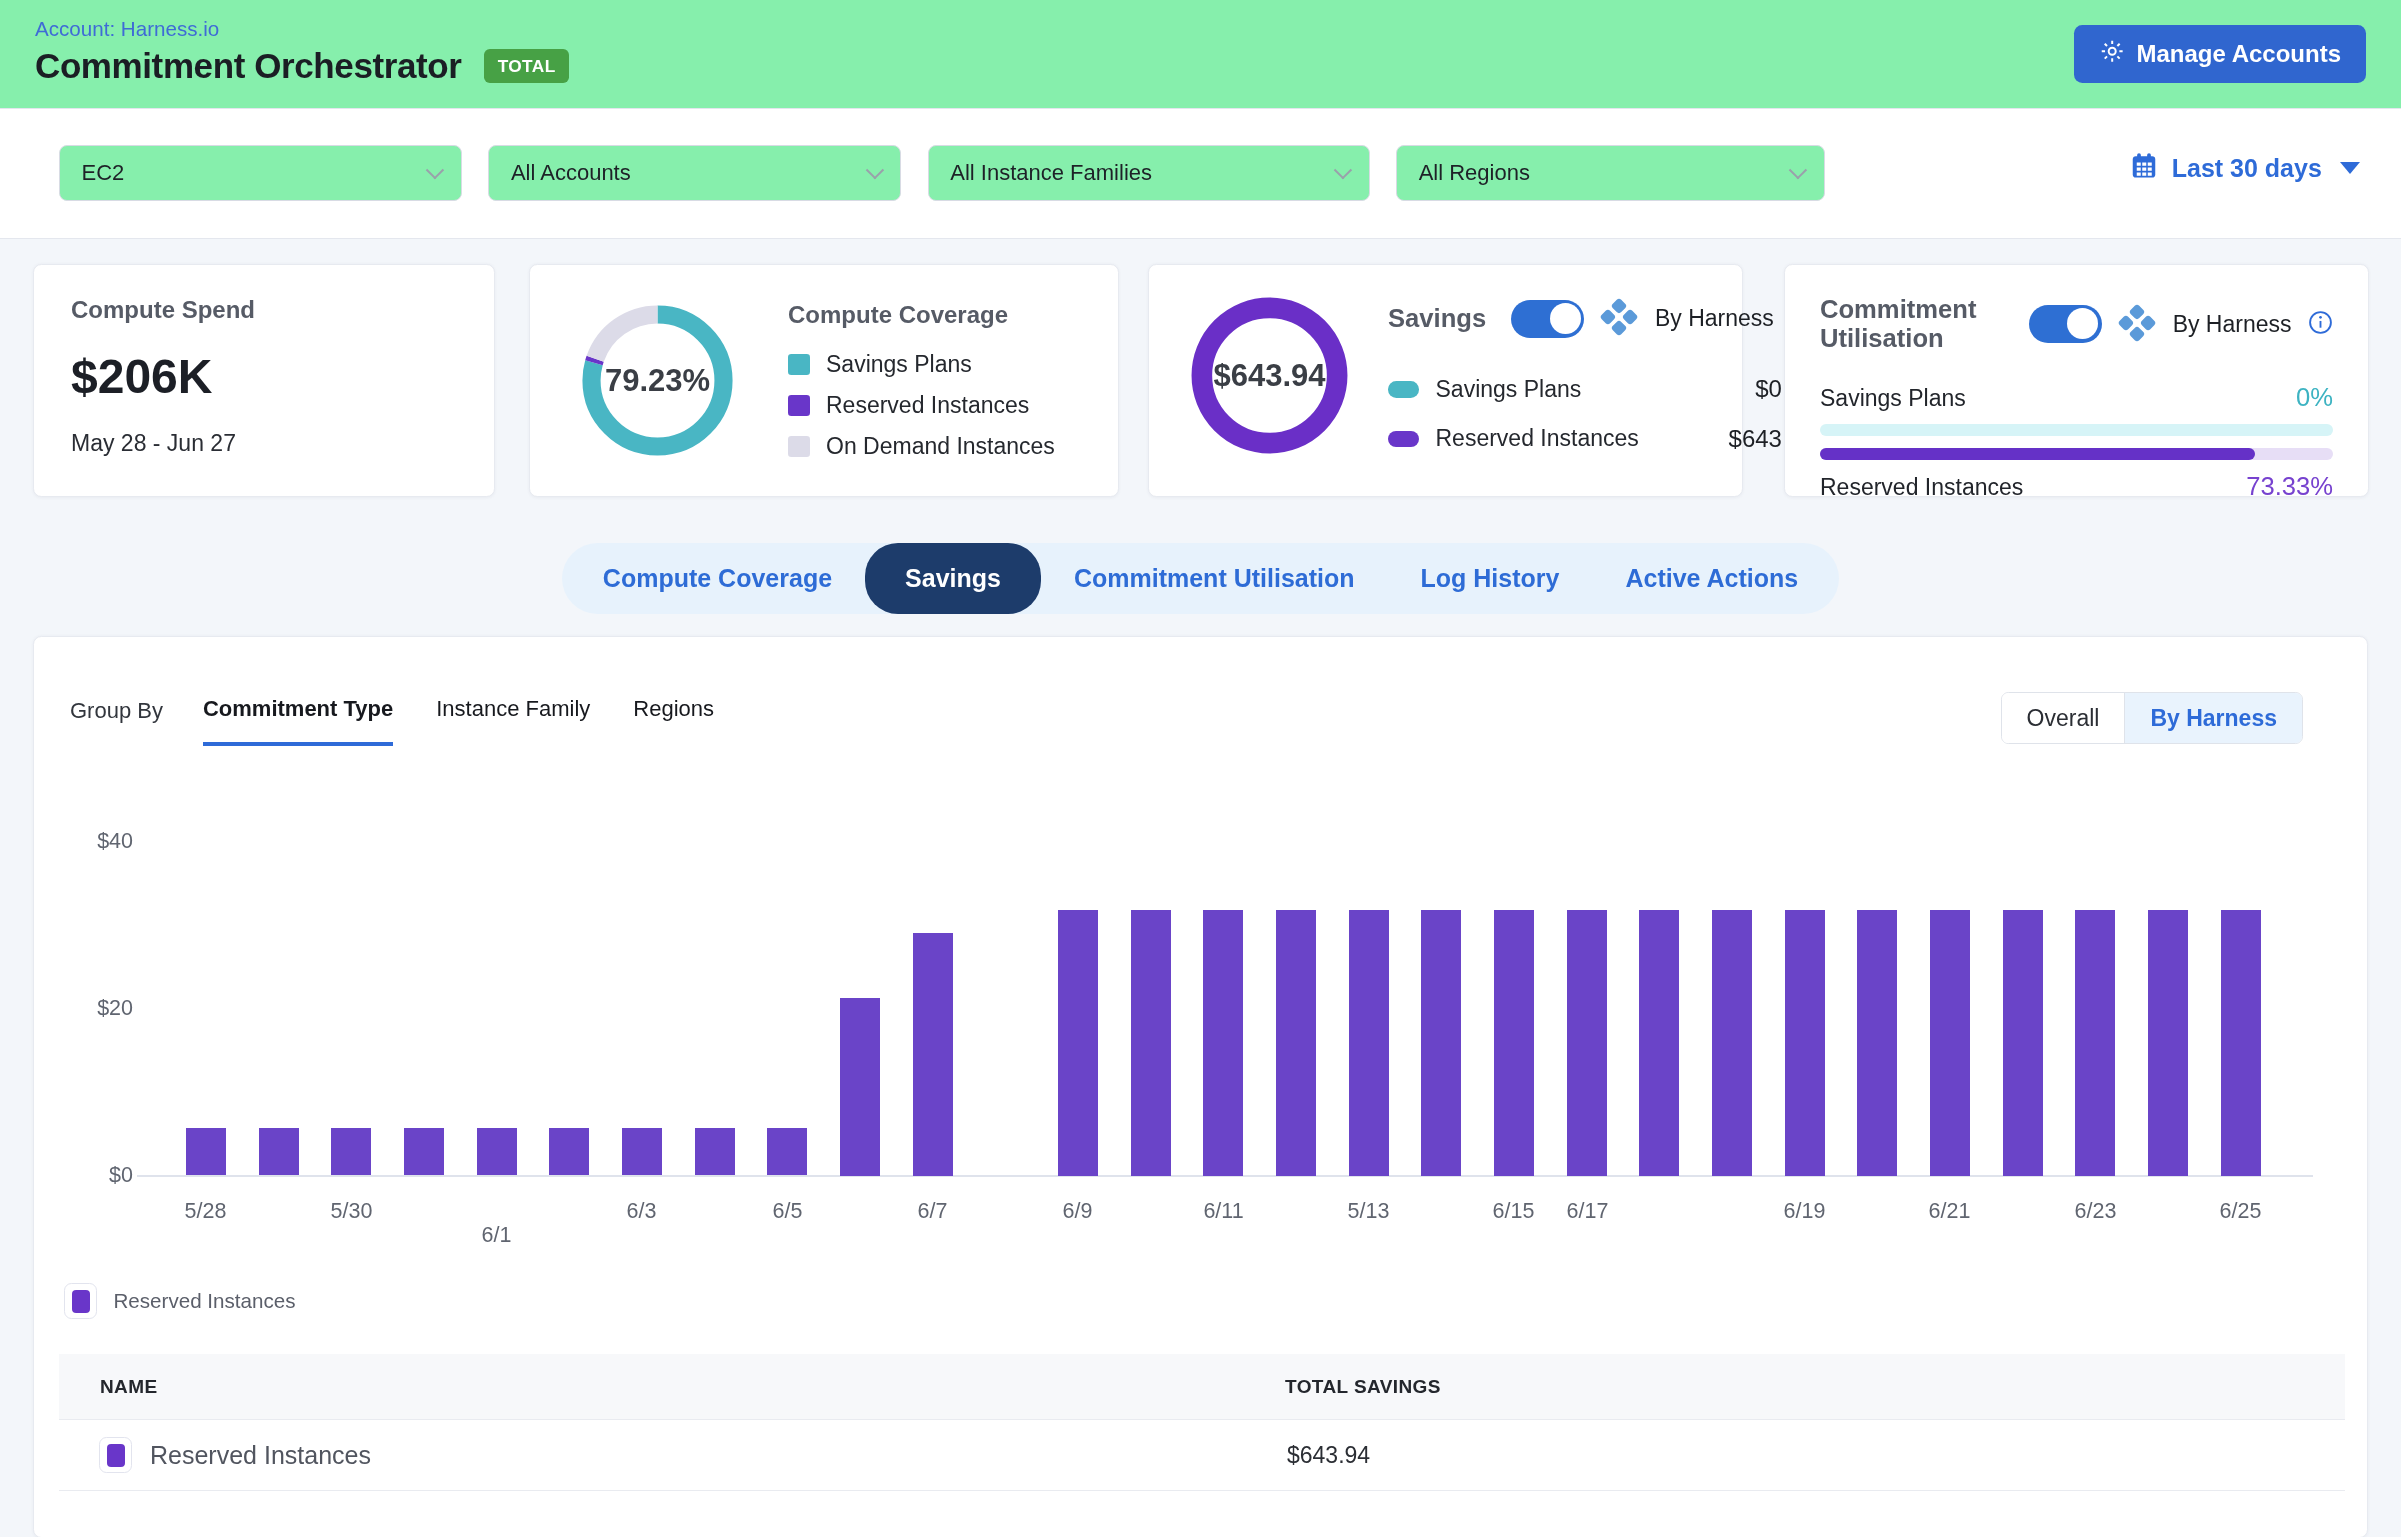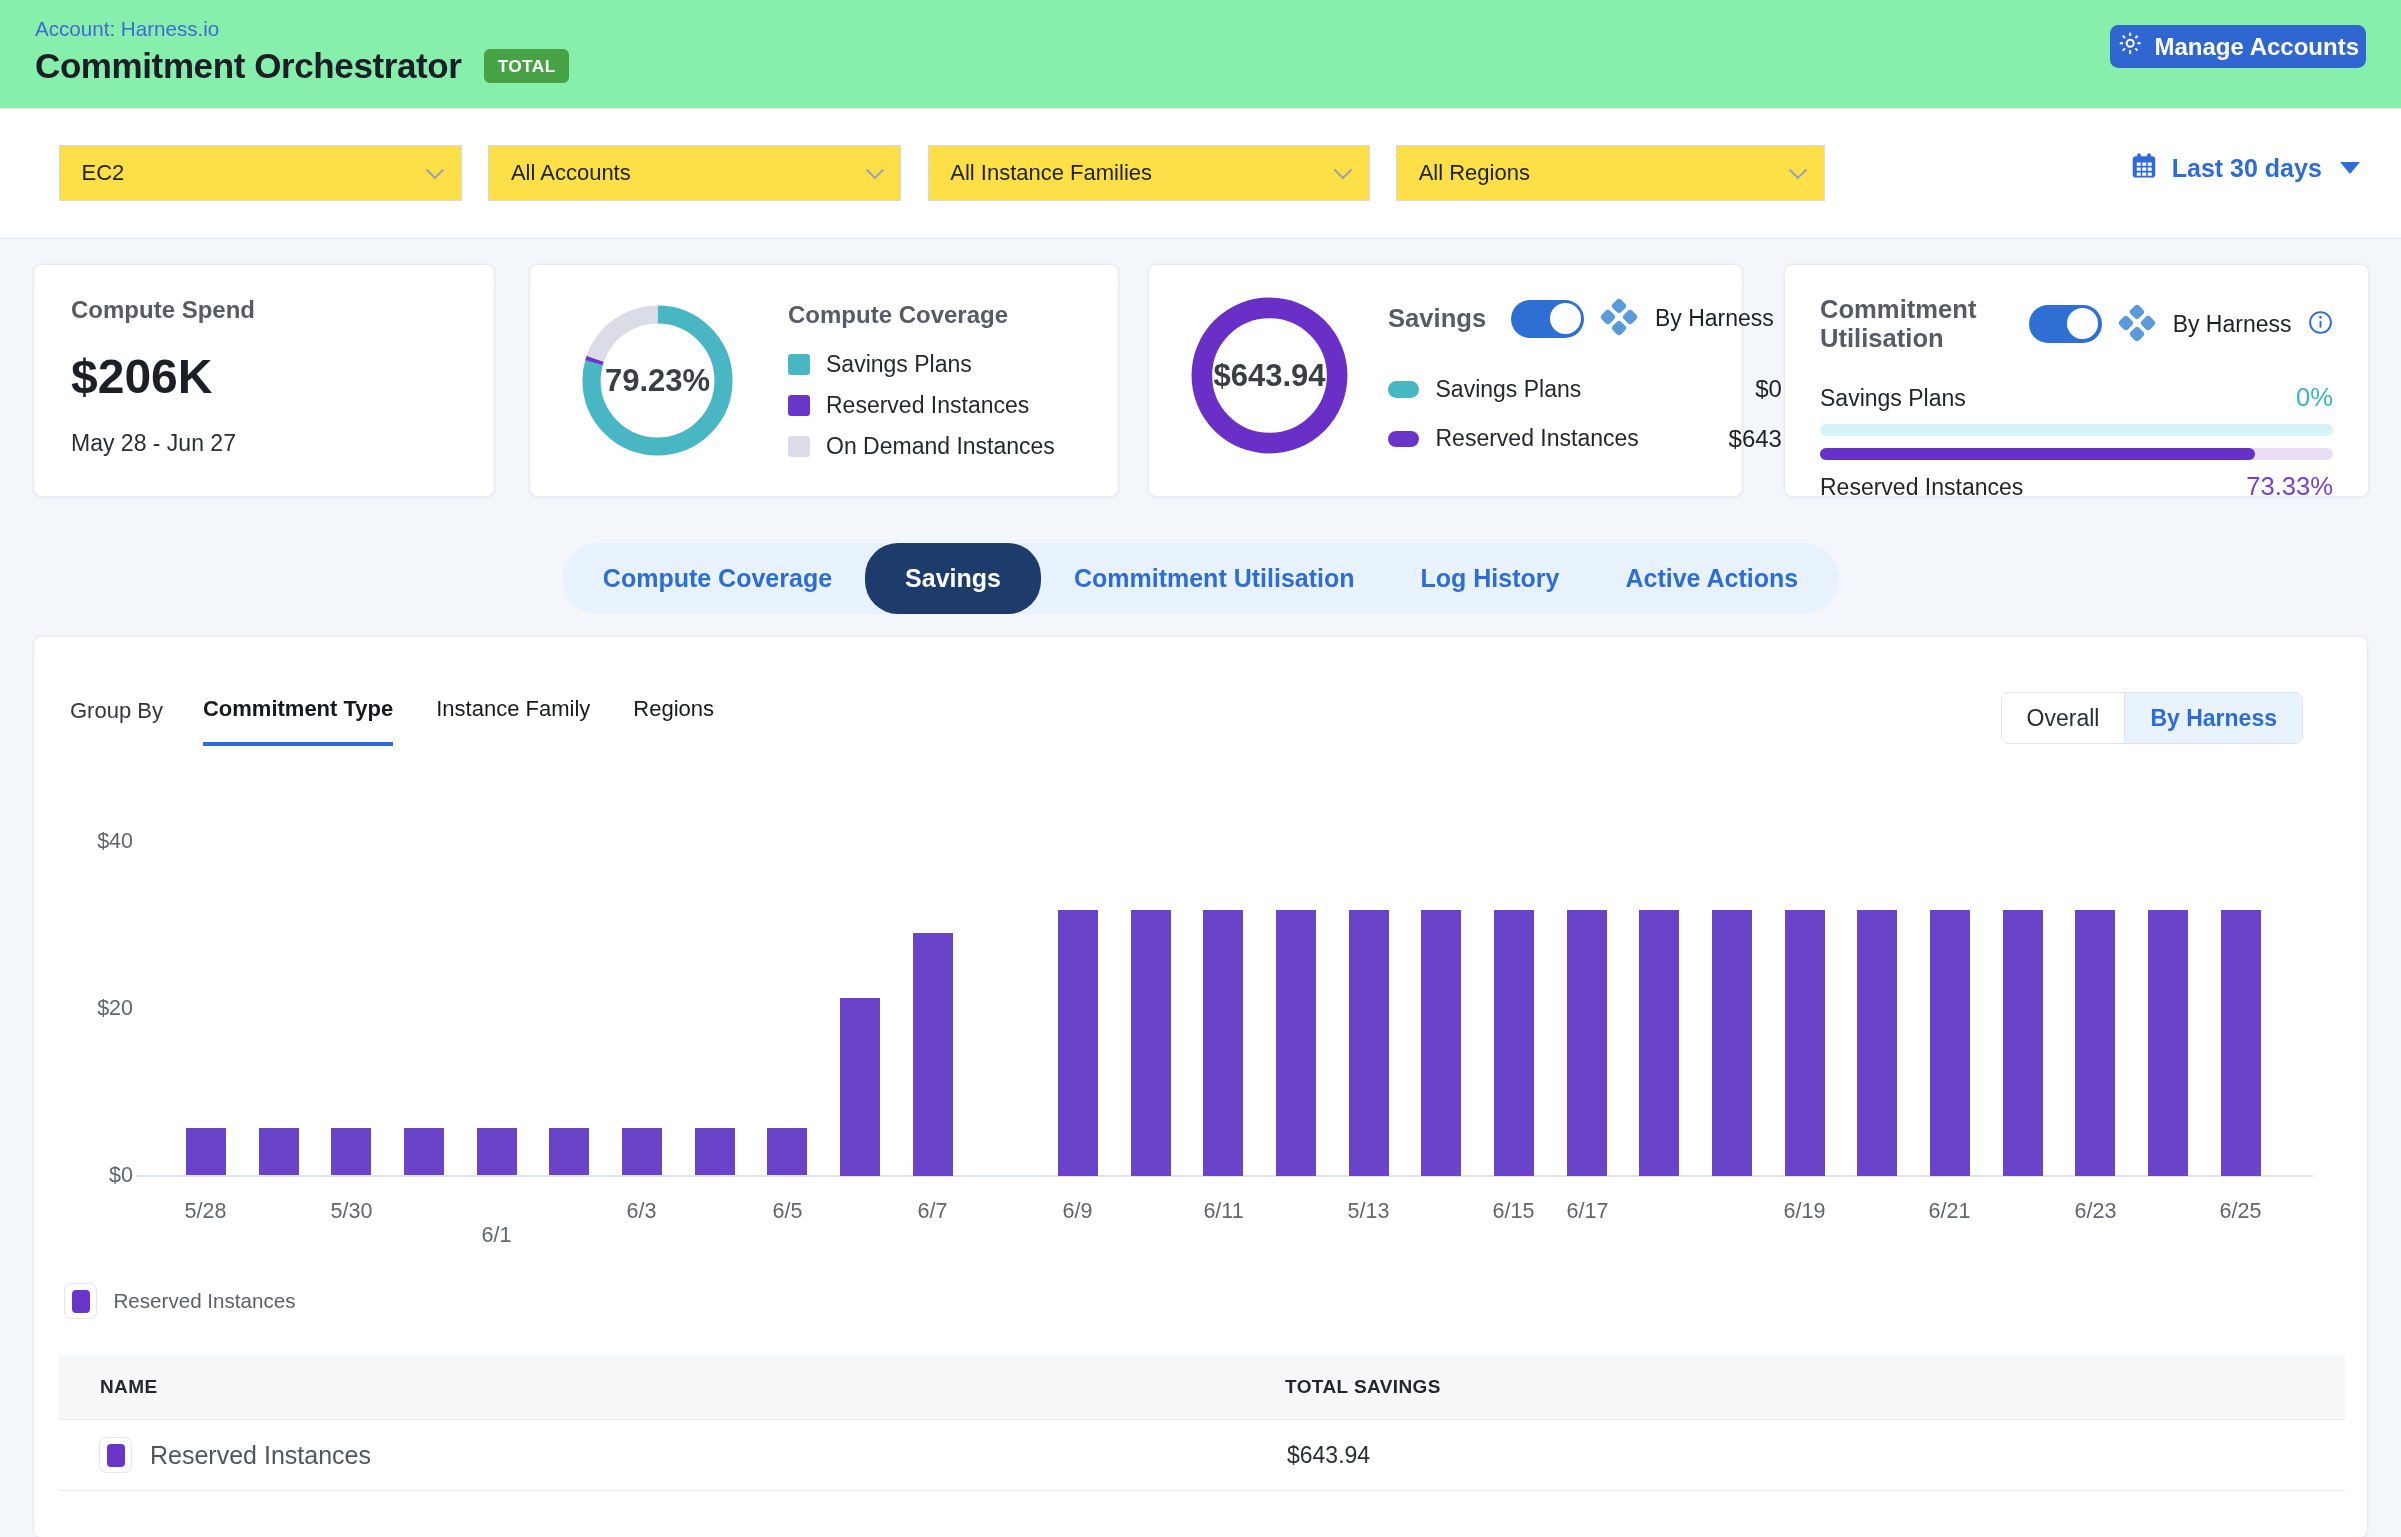--- a/index.html
+++ b/index.html
@@ -4,26 +4,26 @@
 <style>
   * { margin:0; padding:0; box-sizing:border-box; }
   html,body { width:2401px; height:1538px; font-family:"Liberation Sans", sans-serif; background:#f3f6fa; overflow:hidden; position:relative; }
 
   
   .header { position:absolute; top:0; left:0; width:2401px; height:109px; background:#86efac; border-bottom:1.7px solid #e3e6ee; z-index:5; }
   .crumb { position:absolute; left:35px; top:16.5px; font-size:20.6px; color:#3f6bd6; cursor:pointer; }
   .title-row { position:absolute; left:35px; top:46px; display:flex; align-items:center; gap:23px; }
   .page-title { font-size:35px; font-weight:bold; color:#1b1e24; letter-spacing:-0.4px; }
   .badge { background:#47a145; color:#fff; font-size:17.3px; font-weight:bold; padding:6.6px 13.2px; border-radius:5.8px; letter-spacing:0.4px; }
-  .manage-btn { position:absolute; right:35px; top:25px; height:43px; background:#3066cf; border:none; border-radius:8.3px; color:#fff; font-size:24px; font-weight:bold; font-family:inherit; display:flex; align-items:center; gap:11.6px; padding:0 7px; cursor:pointer;text-align:center; }
+  .manage-btn { position:absolute; right:35px; top:25px; height:58px; background:#3066cf; border:none; border-radius:8.3px; color:#fff; font-size:24px; font-weight:bold; font-family:inherit; display:flex; align-items:center; gap:11.6px; padding:0 25px; cursor:pointer;text-align:center; }
 
   
   .filterbar { position:absolute; top:109px; left:0; width:2401px; height:130px; background:#ffffff; border-bottom:1.7px solid #e4e7ee; z-index:4; }
   .selects { position:absolute; left:59px; top:36px; display:flex; gap:26.4px; }
-  .select { height:56px; border:1.7px solid #d8dbe4; border-radius:0; background:#fde047; display:flex; align-items:center; justify-content:space-between; padding:0 21.5px; font-size:22px; color:#1e2127; cursor:pointer; }
+  .select { height:56px; border:1.7px solid #d8dbe4; border-radius:8px; background:#86efac; display:flex; align-items:center; justify-content:space-between; padding:0 21.5px; font-size:22px; color:#1e2127; cursor:pointer; }
   .select .chev { width:13.2px; height:13.2px; border-right:2.5px solid #9aa0ab; border-bottom:2.5px solid #9aa0ab; transform:rotate(45deg) translateY(-3.3px); margin-left:20px; }
   .s1{width:403px;} .s2{width:413px;} .s3{width:442px;} .s4{width:429px;}
   .daterange { position:absolute; right:41px; top:41px; display:flex; align-items:center; gap:13.2px; color:#2e6bd8; font-size:25px; font-weight:bold; cursor:pointer; }
   .caret-down { width:0; height:0; border-left:10px solid transparent; border-right:10px solid transparent; border-top:12.4px solid #2e6bd8; margin-left:5px; }
 
   
   .card { position:absolute; top:264px; height:233px; background:#fff; border:0.8px solid #e7eaf0; border-radius:8.3px; box-shadow:0 0.8px 3.3px rgba(30,40,70,0.05); }
   .card1 { left:33px;  width:462px; padding:31px 37px; }
   .card2 { left:529px; width:590px; }
   .card3 { left:1148px; width:595px; }

